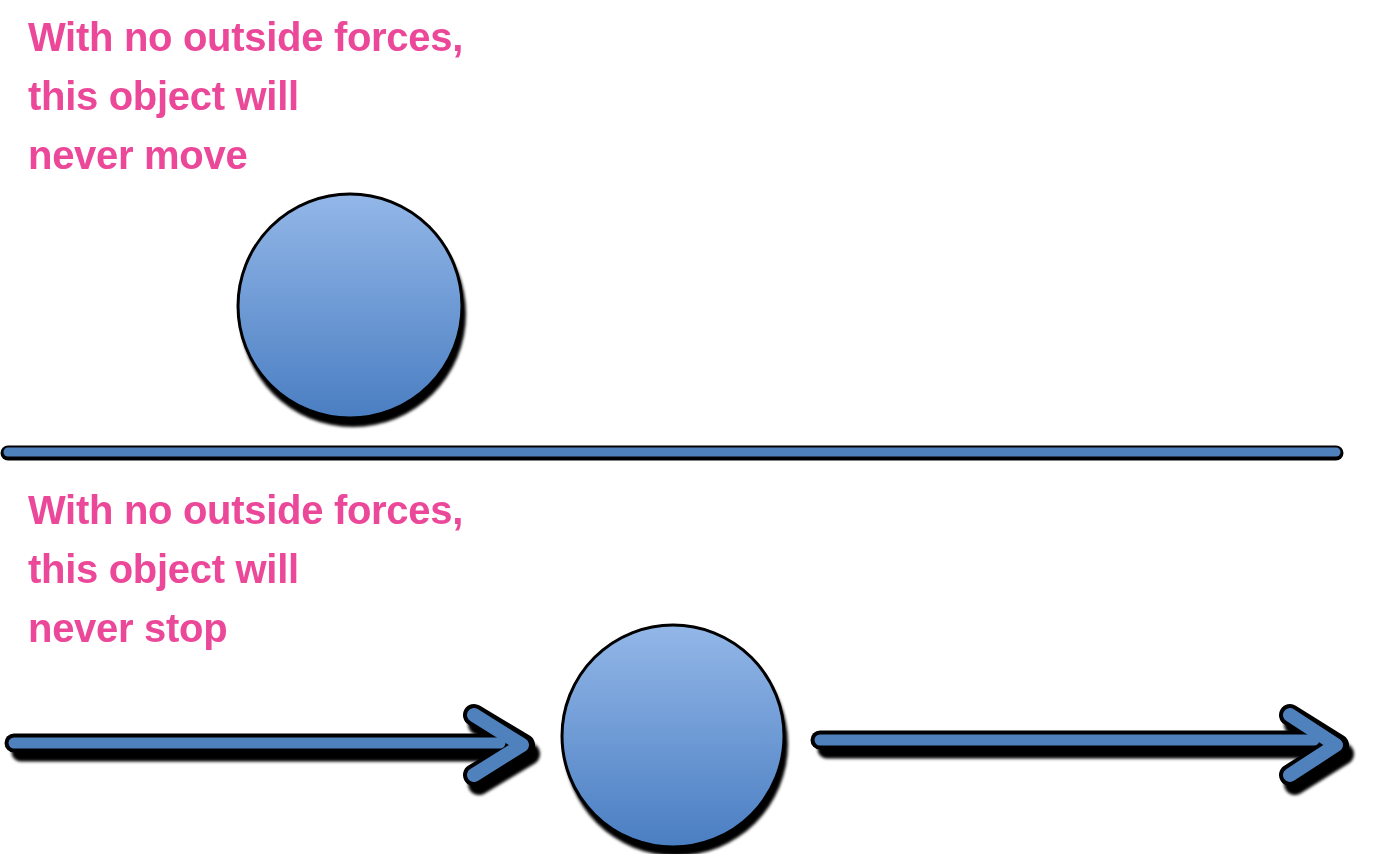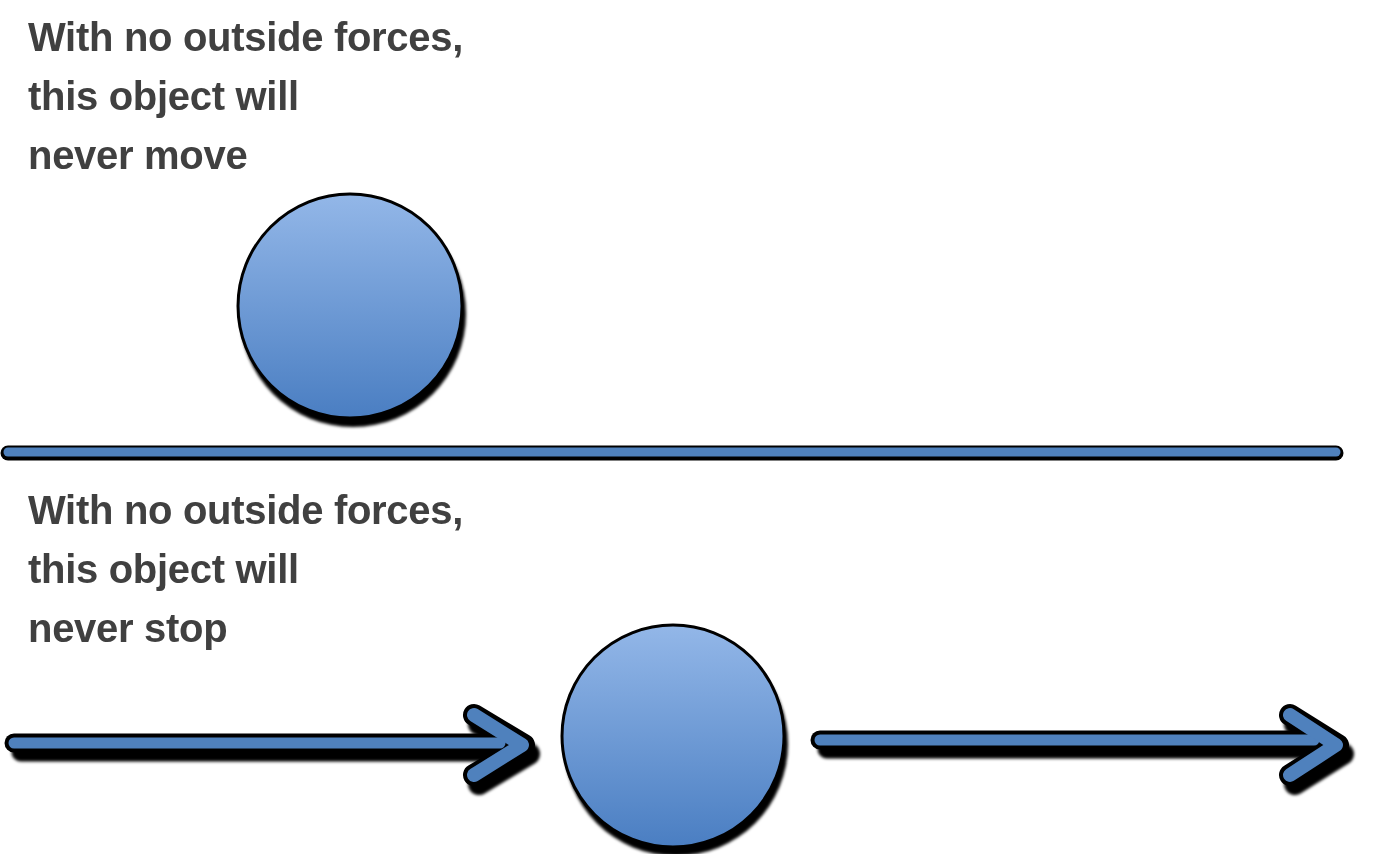--- a/index.html
+++ b/index.html
@@ -11,21 +11,21 @@
     background: #ffffff;
     font-family: "Liberation Sans", sans-serif;
   }
   .caption {
     position: absolute;
     left: 28px;
     white-space: pre-line;
     font-size: 40px;
     line-height: 59px;
     font-weight: 600;
-    color: #404040;
+    color: #ec4899;
     letter-spacing: -0.3px;
   }
   #caption-top { top: 8px; }
   #caption-bottom { top: 481px; }
   svg.canvas {
     position: absolute;
     left: 0;
     top: 0;
     width: 1382px;
     height: 854px;

